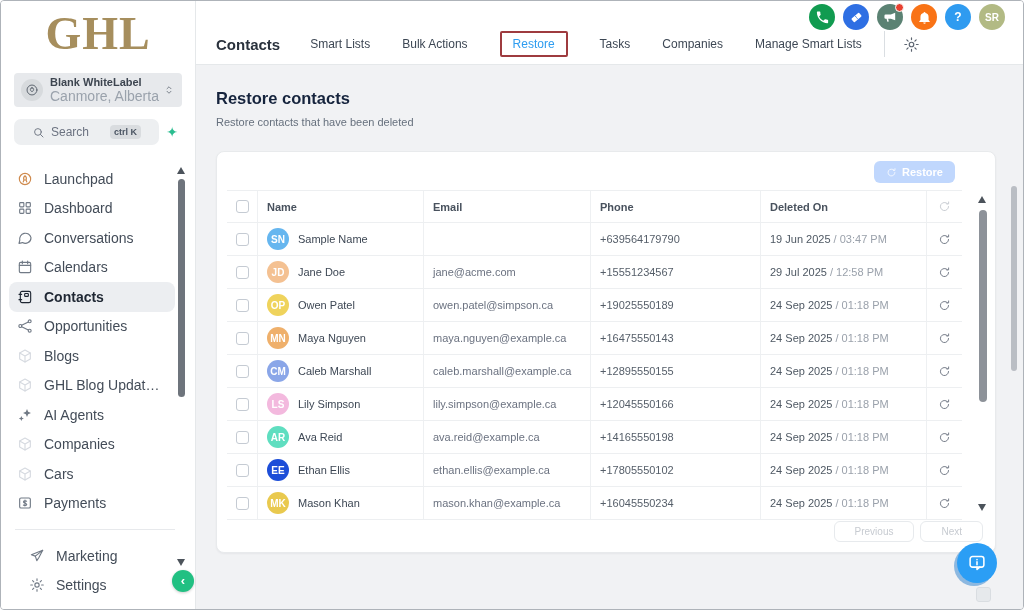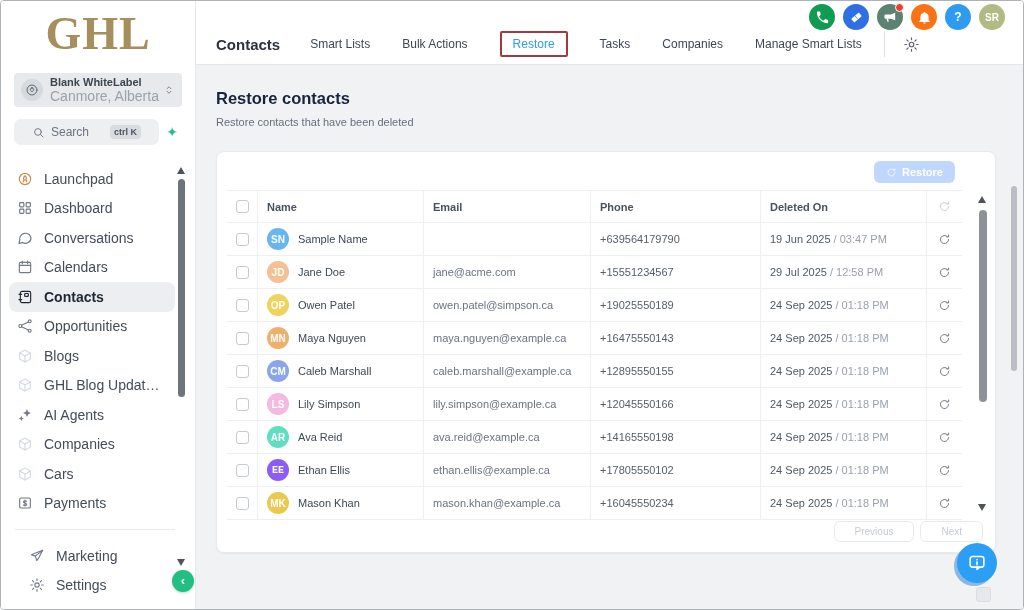--- a/index.html
+++ b/index.html
@@ -529,21 +529,21 @@
                       <path d="M19.5 12a7.5 7.5 0 1 1-2.1-5.2M19.6 3.6v3.6h-3.6"></path>
                     </svg></span>
                 </button>
               </div>
             </div>
             <div class="trow">
               <div class="cell c1">
                 <span class="cbx"></span>
               </div>
               <div class="cell c2">
-                <span class="avatar" style="background: #8b5cf6; font-family: Liberation Mono, monospace;">EE</span>
+                <span class="avatar" style="background: #1d4ed8;">EE</span>
                 <span class="nm">Ethan Ellis</span>
               </div>
               <div class="cell c3 dim">ethan.ellis@example.ca</div>
               <div class="cell c4 dim2">+17805550102</div>
               <div class="cell c5">
                 <span class="ddate">24 Sep 2025</span>
                 <span class="dtime">&nbsp;/ 01:18 PM</span>
               </div>
               <div class="cell c6">
                 <button class="rowbtn">

